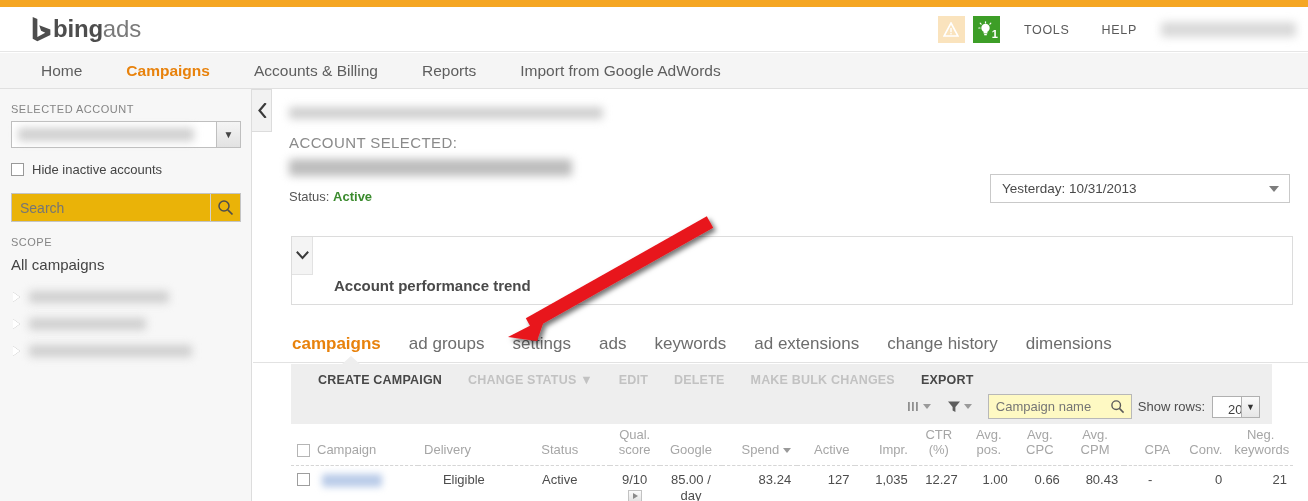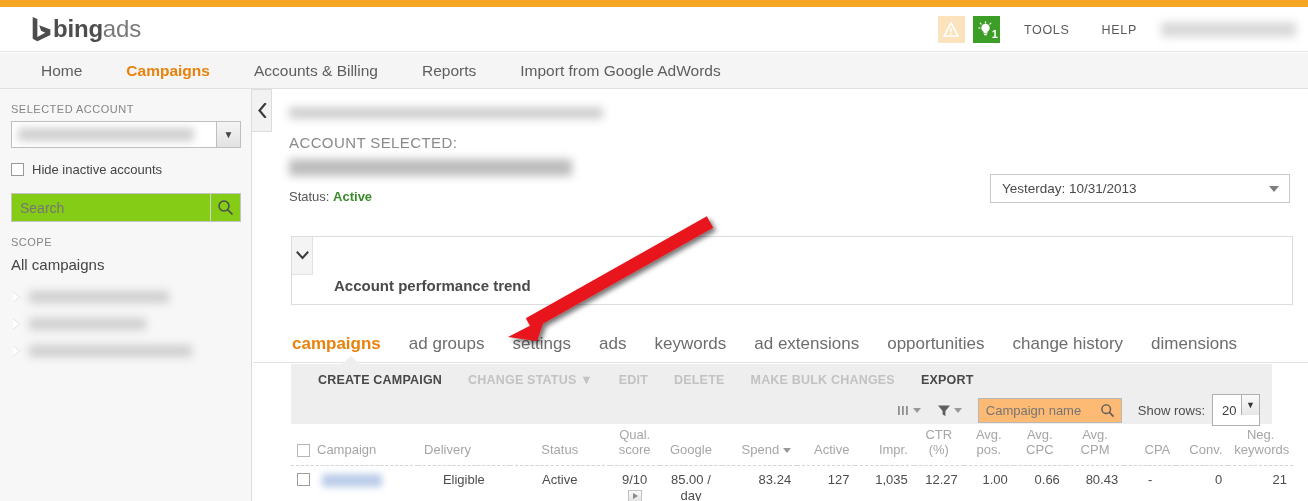--- a/index.html
+++ b/index.html
@@ -122,21 +122,21 @@
     margin-top: 14px;
   }
   .chkbox {
     width: 13px; height: 13px; border: 1px solid #999;
     background: #fff; display: inline-block;
   }
   .chk-label { font-size: 13px; color: #444; }
   .search-wrap {
     position: relative; margin-top: 16px;
     width: 230px; height: 29px;
-    border: 1px solid #c4c4c4; background: #84cc16;
+    border: 1px solid #c4c4c4; background: #eab308;
     display: flex; align-items: center;
   }
   .search-wrap input {
     border: 0; outline: 0; background: transparent;
     font-size: 14px; color: #555;
     font-family: "Liberation Sans", sans-serif;
     padding-left: 8px; width: 184px; height: 25px;
   }
   .search-btn {
     position: absolute; right: 0; top: 0;
@@ -287,40 +287,40 @@
     margin-right: 16px; cursor: pointer;
   }
   .mini-caret {
     width: 0; height: 0;
     border-left: 4px solid transparent;
     border-right: 4px solid transparent;
     border-top: 5px solid #9a9a9a;
   }
   .camp-search {
     position: relative;
-    width: 144px; height: 25px; background: #fdba74;
+    width: 144px; height: 25px; background: #fef9c3;
     border: 1px solid #b8b8b8;
     display: flex; align-items: center;
-    margin-right: 16px;
+    margin-right: 6px;
   }
   .camp-search input {
     border: 0; outline: 0; background: transparent;
     font-size: 13px; color: #5a5a5a;
     font-family: "Liberation Sans", sans-serif;
     padding-left: 7px; width: 110px;
   }
   .camp-search .mag { position: absolute; right: 6px; top: 4px; }
   .showrows-label { font-size: 13px; color: #4d4d4d; margin-right: 7px; }
   .showrows-sel {
     position: relative;
-    width: 48px; height: 32px;
+    width: 48px; height: 22px;
     border: 1px solid #b0b0b0; background: #ffffff;
-    display: flex; align-items: center;
+    display: flex; align-items: flex-end;
     font-size: 13px; color: #3f3f3f;
-    padding-left: 9px; cursor: pointer;
+    padding-left: 15px; cursor: pointer;
   }
   .showrows-sel .sel-arrow2 {
     position: absolute; right: 0; top: 0;
     width: 18px; height: 20px;
     background: linear-gradient(#fafafa,#e6e6e6);
     border-left: 1px solid #b0b0b0;
     display: flex; align-items: center; justify-content: center;
     font-size: 9px; color: #333;
   }
 
@@ -514,21 +514,20 @@
       <div class="perf-title">Account performance trend</div>
     </div>
 
     <div class="tabs">
       <div class="tab active">campaigns</div>
       <div class="tab">ad groups</div>
       <div class="tab">settings</div>
       <div class="tab">ads</div>
       <div class="tab">keywords</div>
       <div class="tab">ad extensions</div>
-      <div class="tab">opportunities</div>
       <div class="tab">change history</div>
       <div class="tab">dimensions</div>
     </div>
 
     <div class="toolbar">
       <div class="tb-notch"></div>
 
       <div class="tb-row1">
         <span class="tb-btn">CREATE CAMPAIGN</span>
         <span class="tb-btn disabled">CHANGE STATUS ▼</span>

